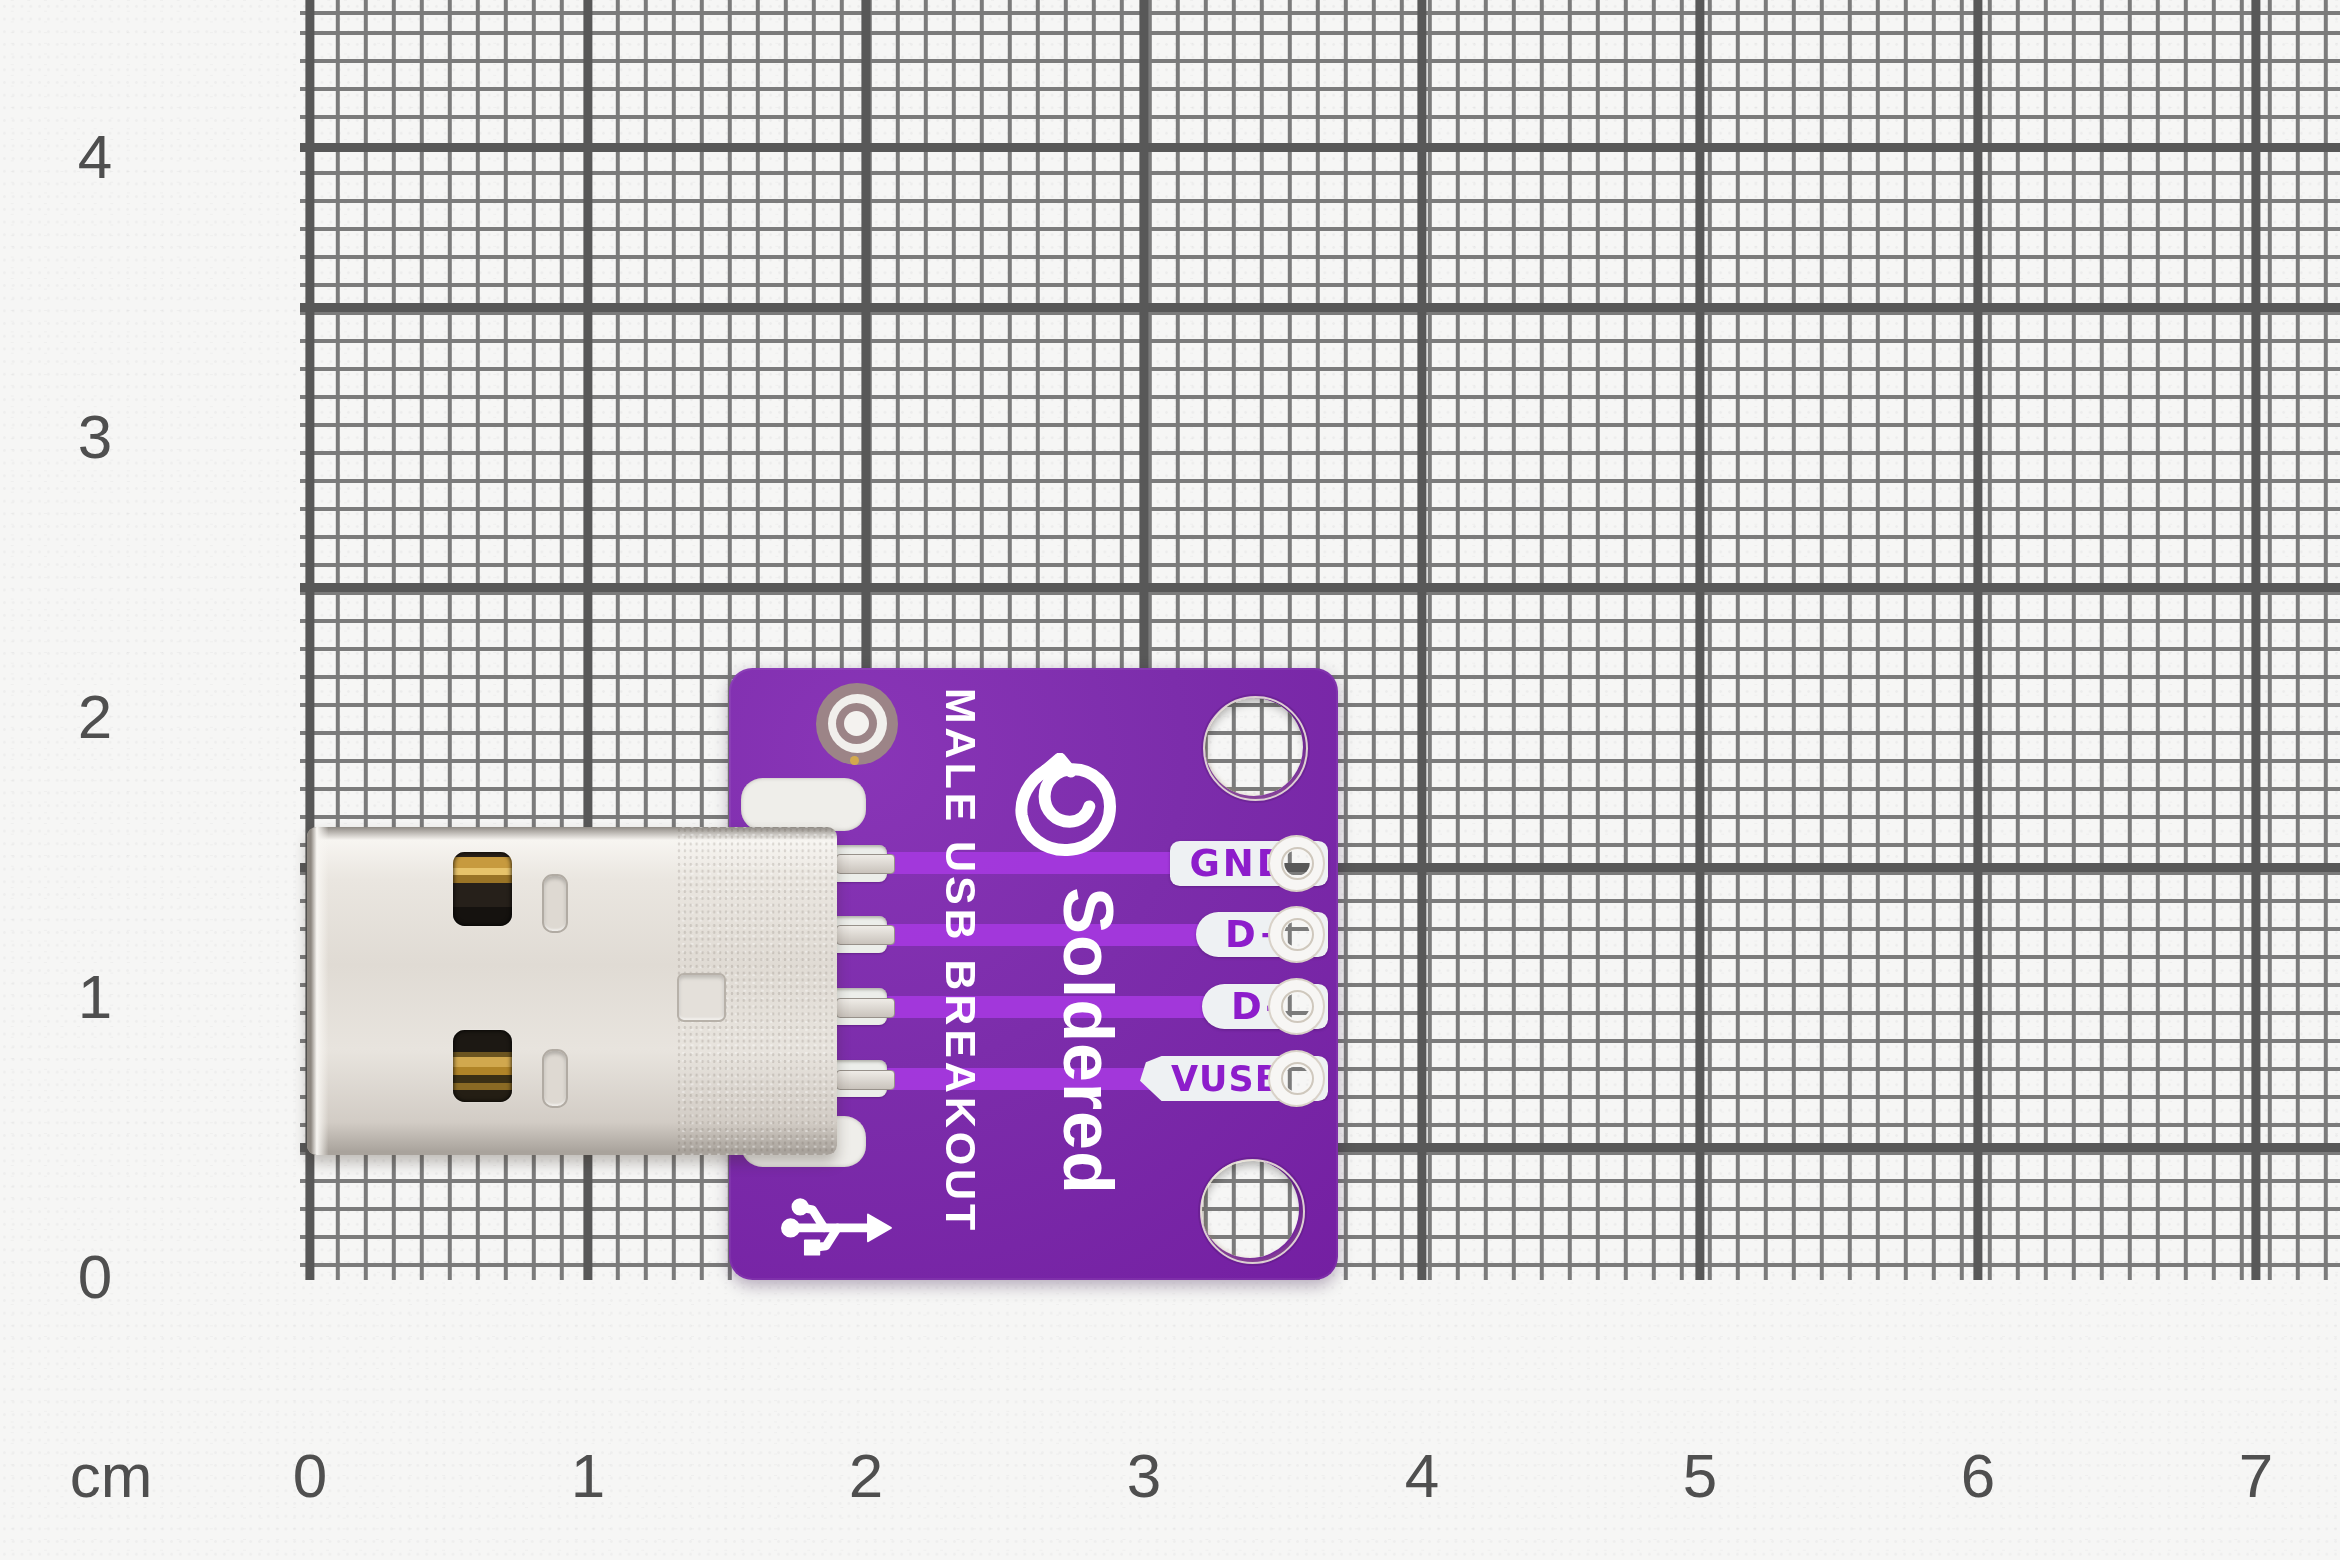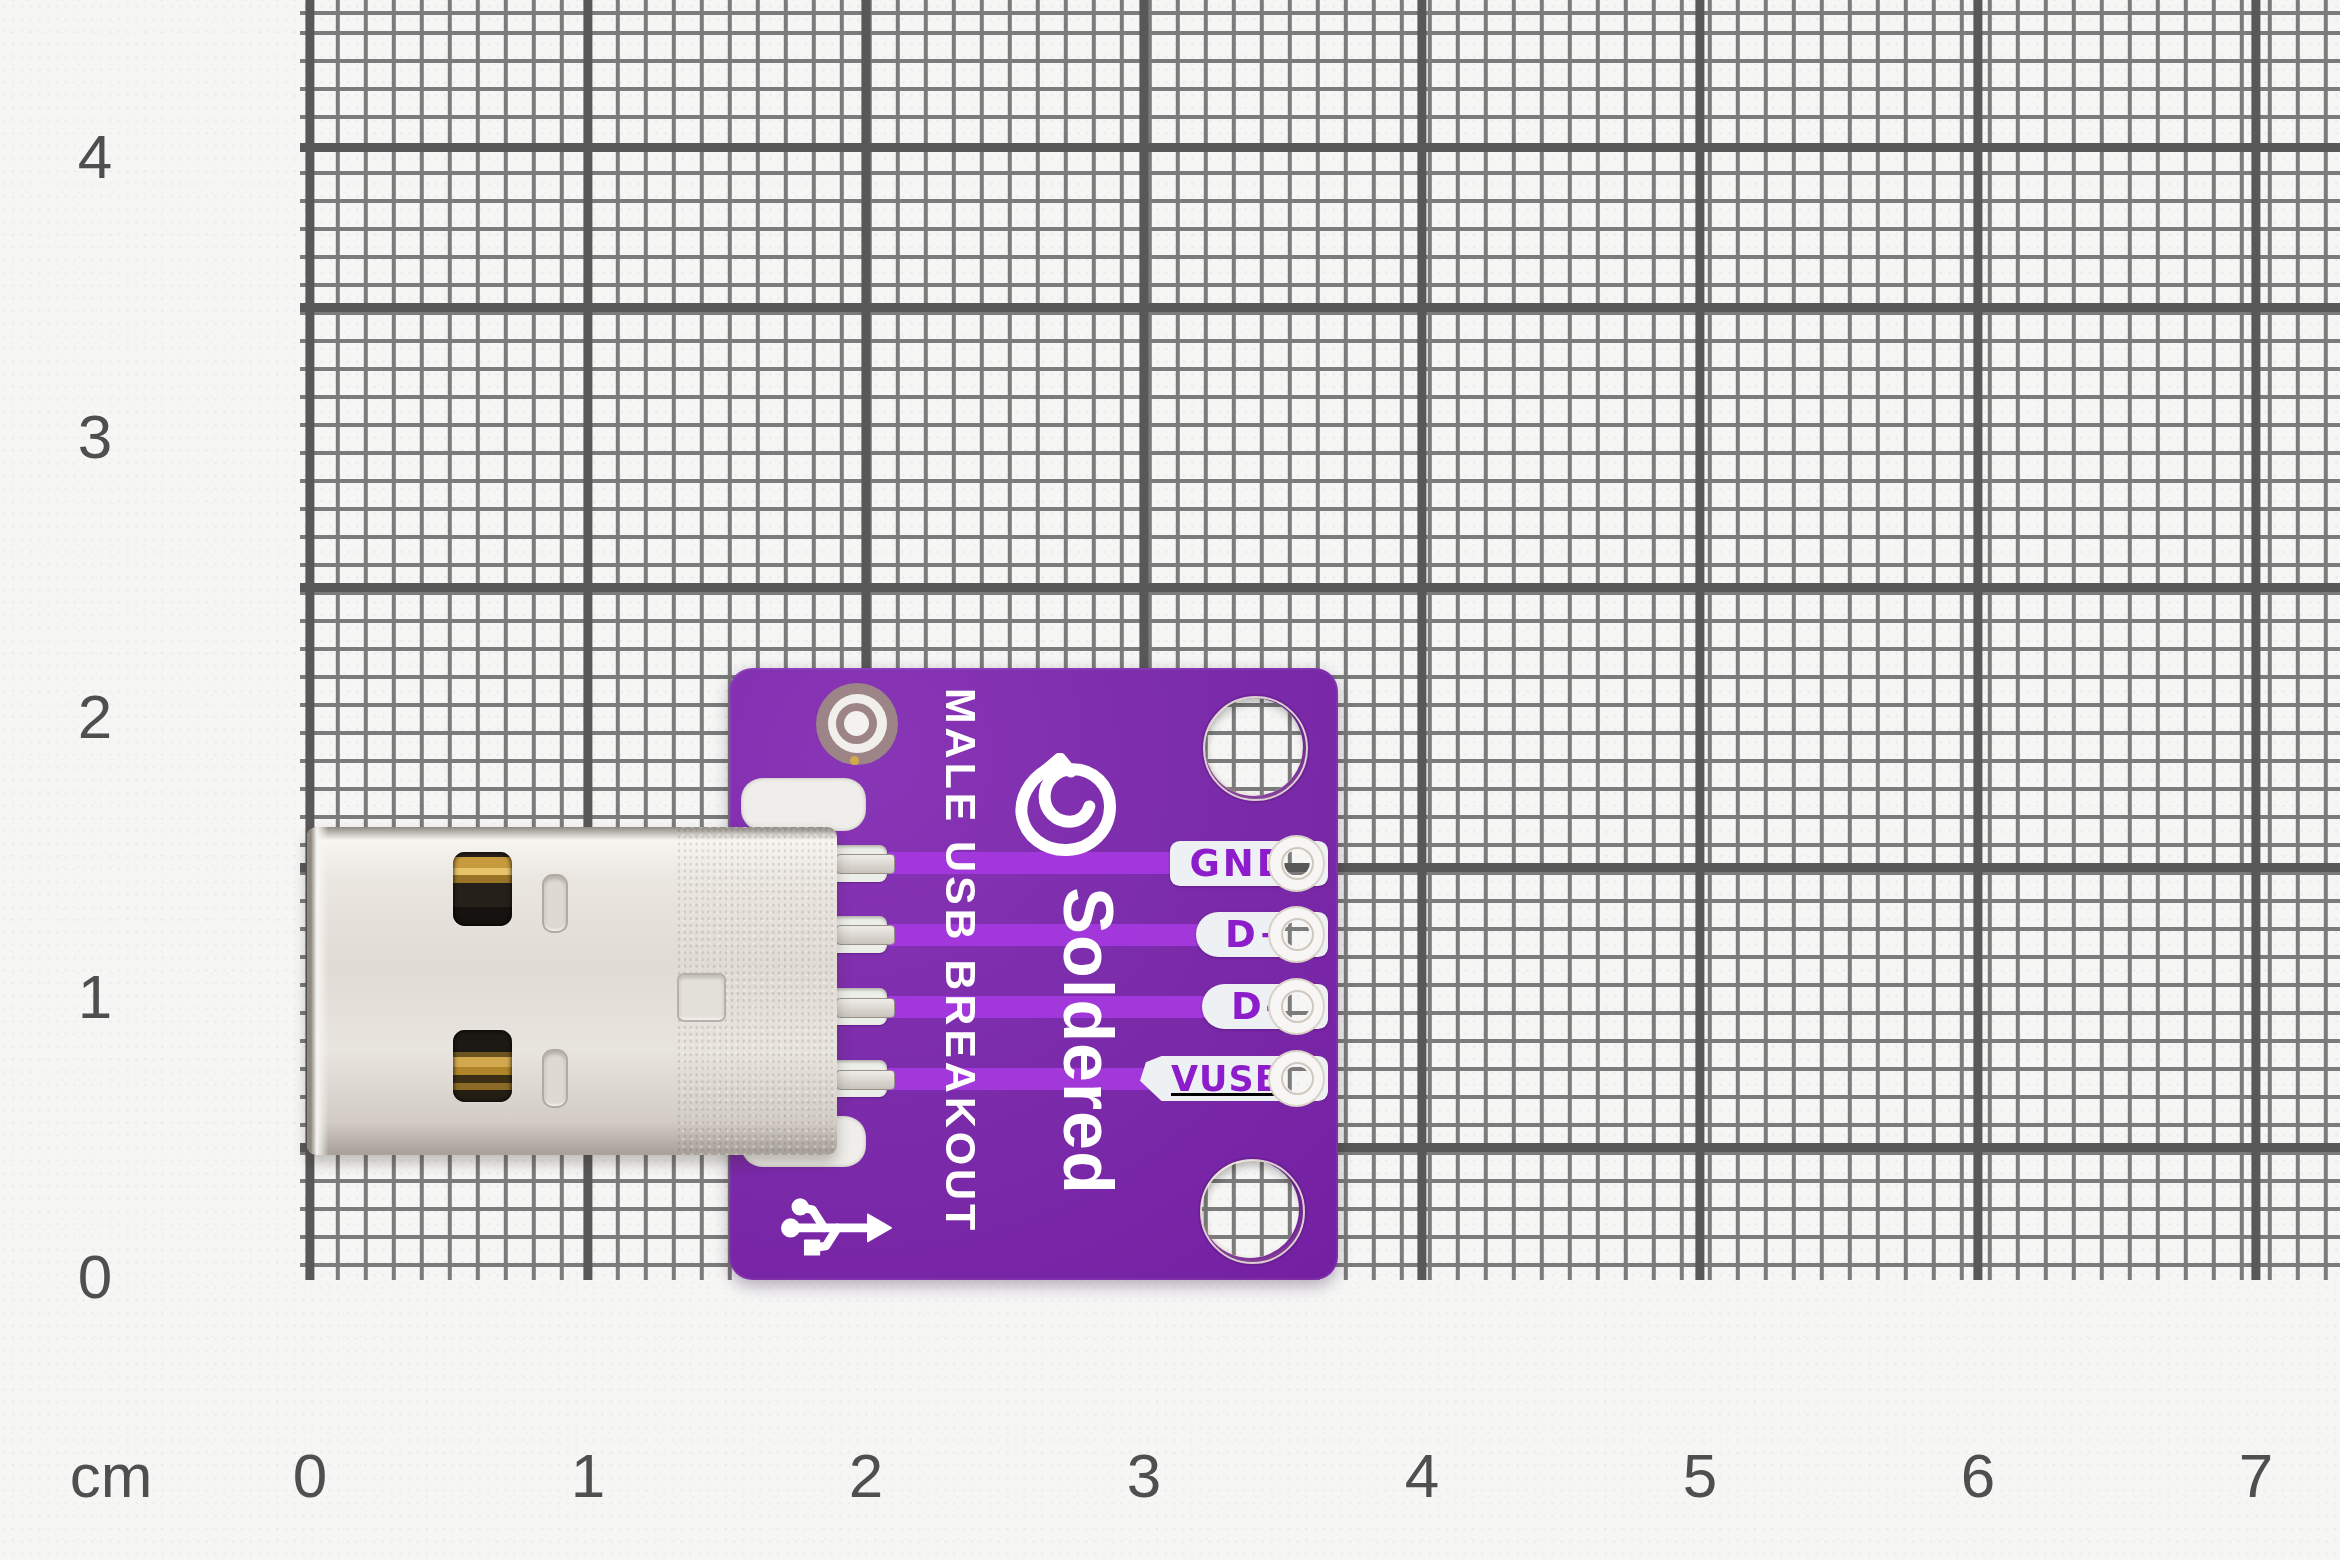--- a/index.html
+++ b/index.html
@@ -55,21 +55,21 @@
   .trace{position:absolute;height:21.5px;border-radius:3.9px;background:#a538de;opacity:0.92;}
   .vtext{position:absolute;white-space:nowrap;color:#ffffff;transform:translate(-50%,-50%) rotate(90deg);z-index:3;}
   .vtitle{font-size:43px;font-weight:700;letter-spacing:3.9px;}
   .vbrand{font-size:70px;font-weight:700;letter-spacing:1px;}
   .pill{
     position:absolute;height:45px;background:#eef1f3;border-radius:9.8px;z-index:4;
     box-shadow:0 1px 2.9px rgba(40,0,60,0.30);display:flex;align-items:center;
   }
   .pill span{color:#8d1dcb;font-size:37px;font-weight:700;letter-spacing:2.9px;font-family:"DejaVu Sans",sans-serif;}
   .pill.cap{border-top-left-radius:22.4px;border-bottom-left-radius:22.4px;}
-  .pill.point{clip-path:polygon(21.5px 0,100% 0,100% 100%,21.5px 100%,0 55%,5.9px 14%);border-radius:9.8px;text-decoration:underline;}
+  .pill.point{clip-path:polygon(21.5px 0,100% 0,100% 100%,21.5px 100%,0 55%,5.9px 14%);border-radius:9.8px;}
   .pad-annulus{
     position:absolute;width:53px;height:53px;border-radius:50%;background:#f7f6f4;z-index:5;
     box-shadow:0 0 0 2px #d9d2c8, 0 1px 2px rgba(40,0,60,0.3);
   }
   .pad-rim{position:absolute;width:29px;height:29px;border-radius:50%;border:2px solid #cfc8bd;z-index:7;}
   .fid{position:absolute;border-radius:50%;}
   .pinpad{
     position:absolute;left:98px;width:60px;height:37px;border-radius:7.8px;background:#eceeea;
     box-shadow:inset 0 2px 2.9px rgba(120,120,110,0.5), 0 1px 2px rgba(40,0,60,0.3);
   }

